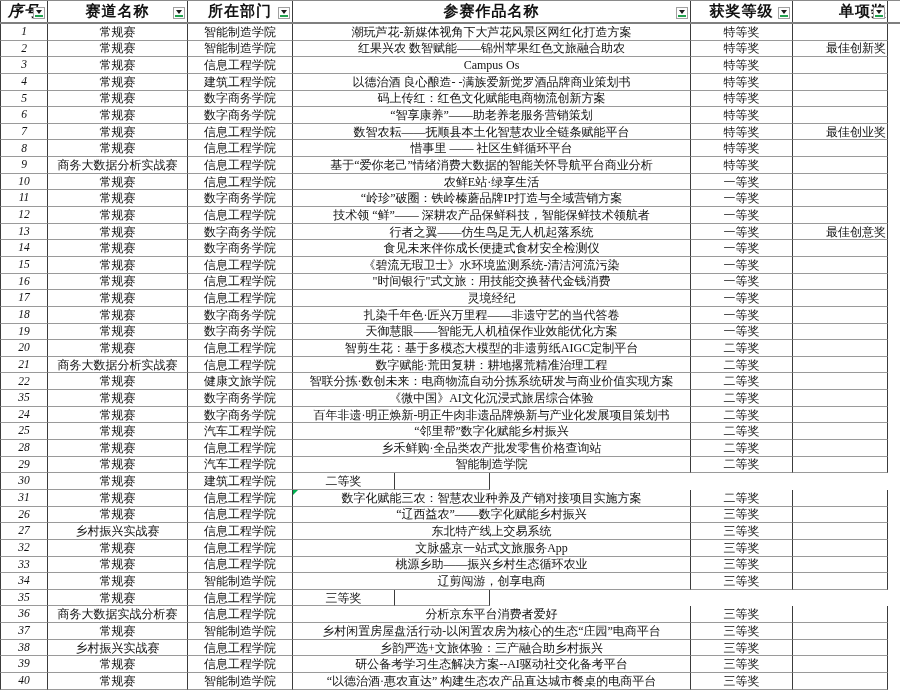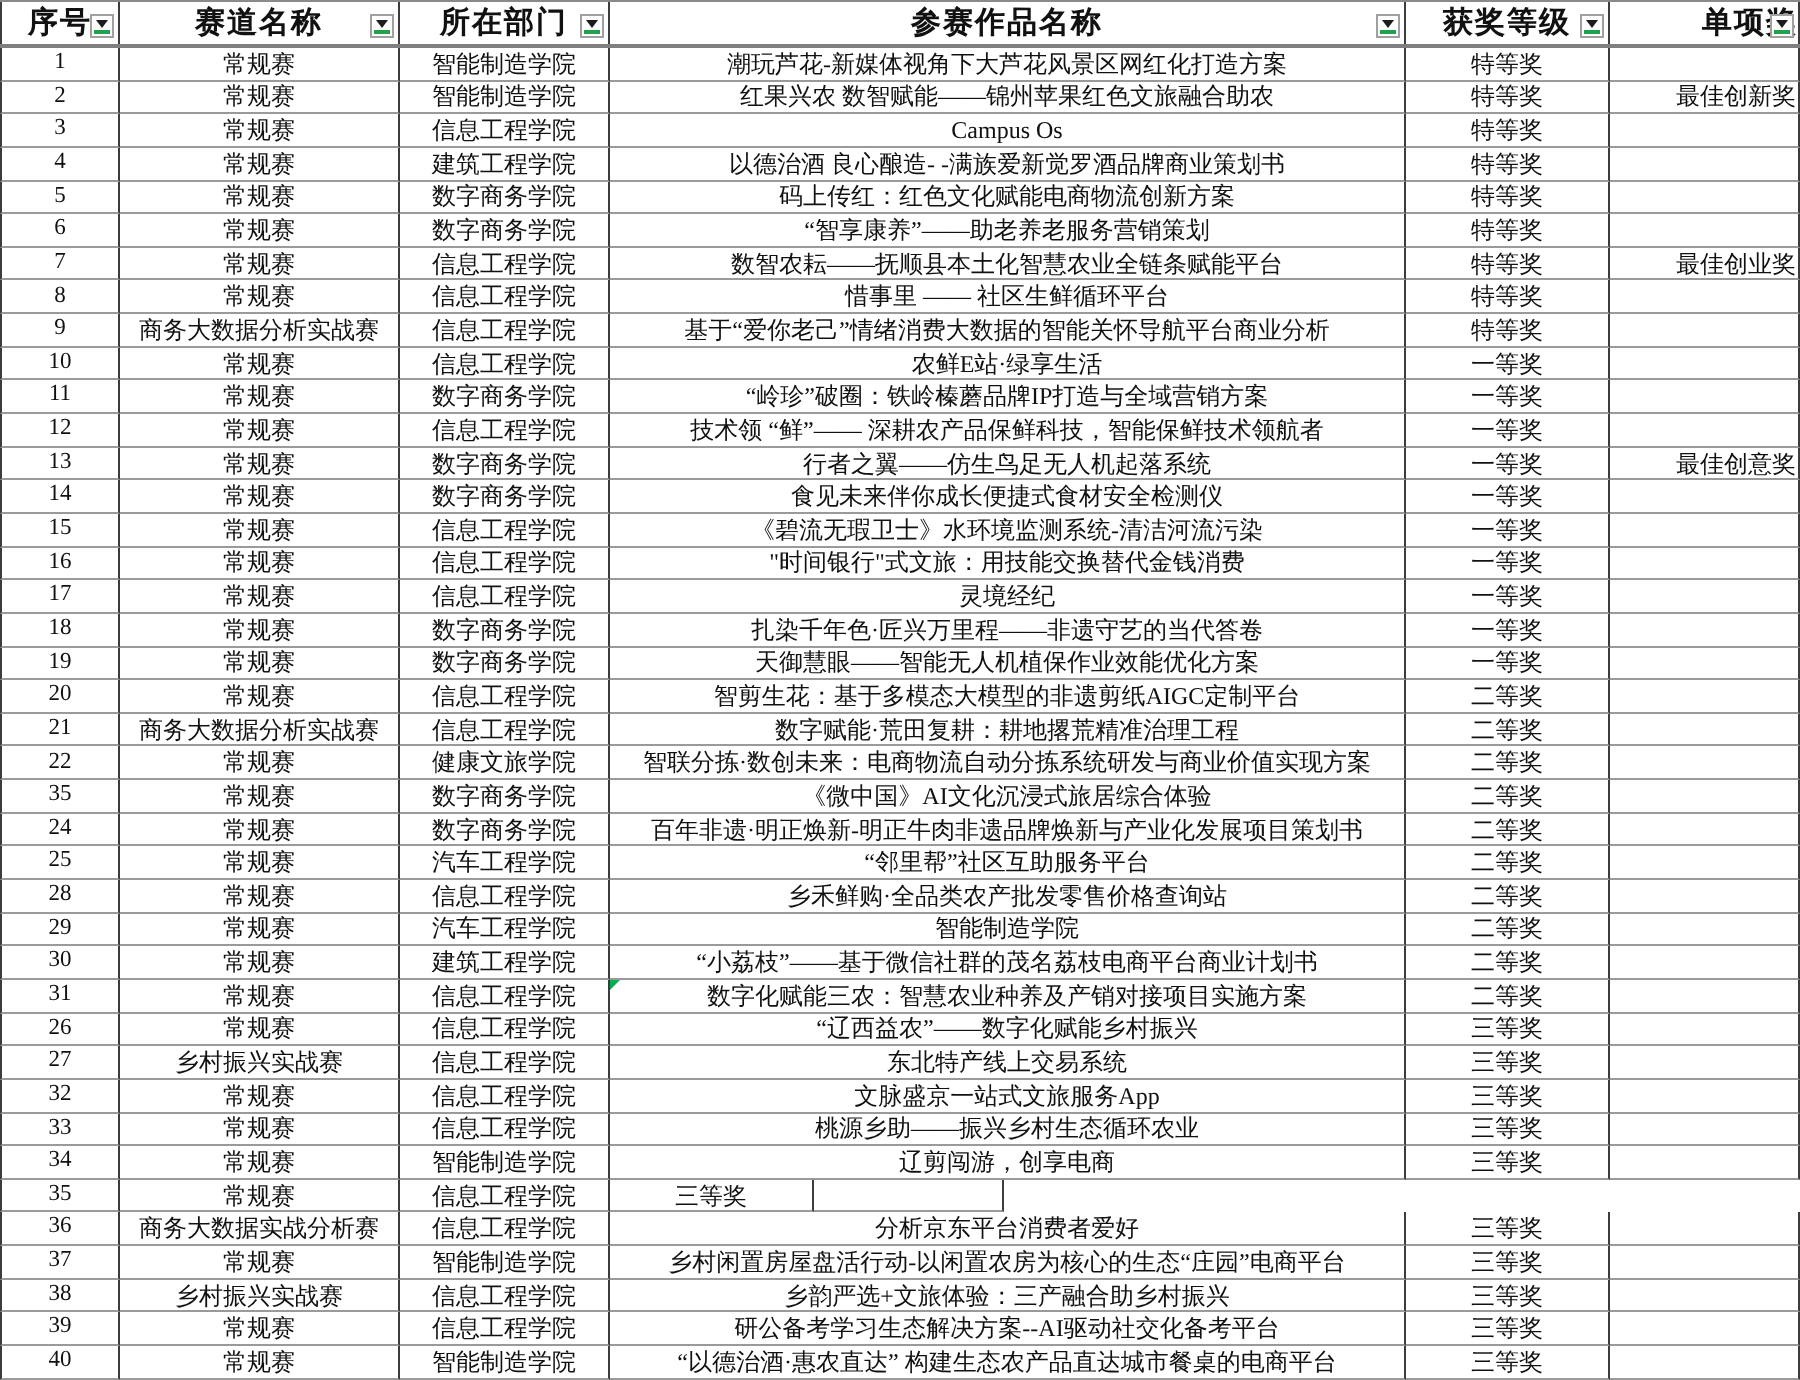--- a/index.html
+++ b/index.html
@@ -10,21 +10,21 @@
         border-top:1px solid #8a8a8a;border-bottom:2px solid #7f7f7f;background:#fff;}
   .hcell{box-sizing:border-box;position:relative;display:flex;align-items:center;justify-content:center;
          font-weight:bold;font-size:15px;letter-spacing:1px;border-right:1px solid #3c3c3c;white-space:nowrap;overflow:hidden;}
   .hcell.first{border-left:1px solid #3c3c3c;}
   .tbody{display:flex;flex-direction:column;flex:1;}
   .row{display:flex;height:16.65px;box-sizing:border-box;}
   .cell{box-sizing:border-box;position:relative;display:flex;align-items:center;justify-content:center;
         font-size:12px;line-height:1;border-right:1px solid #3c3c3c;border-bottom:1px solid #9a9a9a;
         white-space:nowrap;overflow:hidden;padding:0 1px;}
   .cell.first{border-left:1px solid #3c3c3c;}
-  .c0{width:60px;}
+  .c0{width:48px;font-style:italic;}
   .c1{width:140px;}
   .c2{width:105px;}
   .c3{width:398px;}
   .c4{width:102px;}
   .c5{width:95px;justify-content:flex-end;}
   .cell.c0{font-size:11.5px;}
   
   .filter{position:absolute;right:2px;bottom:3px;width:12px;height:12px;background:#fdfdfd;
           border:1px solid #a0a0a0;display:flex;flex-direction:column;align-items:center;justify-content:center;box-sizing:border-box;}
   .filter .tri{width:0;height:0;border-left:3px solid transparent;border-right:3px solid transparent;
@@ -298,21 +298,21 @@
       <div class="cell c2">数字商务学院</div>
       <div class="cell c3">百年非遗·明正焕新-明正牛肉非遗品牌焕新与产业化发展项目策划书</div>
       <div class="cell c4">二等奖</div>
       <div class="cell c5"></div>
     </div>
 
     <div class="row">
       <div class="cell c0 first">25</div>
       <div class="cell c1">常规赛</div>
       <div class="cell c2">汽车工程学院</div>
-      <div class="cell c3">“邻里帮”社区互助服务平台</div>
+      <div class="cell c3">“邻里帮”数字化赋能乡村振兴</div>
       <div class="cell c4">二等奖</div>
       <div class="cell c5"></div>
     </div>
 
     <div class="row">
       <div class="cell c0 first">28</div>
       <div class="cell c1">常规赛</div>
       <div class="cell c2">信息工程学院</div>
       <div class="cell c3">乡禾鲜购·全品类农产批发零售价格查询站</div>
       <div class="cell c4">二等奖</div>
@@ -325,21 +325,20 @@
       <div class="cell c2">汽车工程学院</div>
       <div class="cell c3">智能制造学院</div>
       <div class="cell c4">二等奖</div>
       <div class="cell c5"></div>
     </div>
 
     <div class="row">
       <div class="cell c0 first">30</div>
       <div class="cell c1">常规赛</div>
       <div class="cell c2">建筑工程学院</div>
-      <div class="cell c3">“小荔枝”——基于微信社群的茂名荔枝电商平台商业计划书</div>
       <div class="cell c4">二等奖</div>
       <div class="cell c5"></div>
     </div>
 
     <div class="row">
       <div class="cell c0 first">31</div>
       <div class="cell c1">常规赛</div>
       <div class="cell c2">信息工程学院</div>
       <div class="cell c3 marked">数字化赋能三农：智慧农业种养及产销对接项目实施方案</div>
       <div class="cell c4">二等奖</div>

